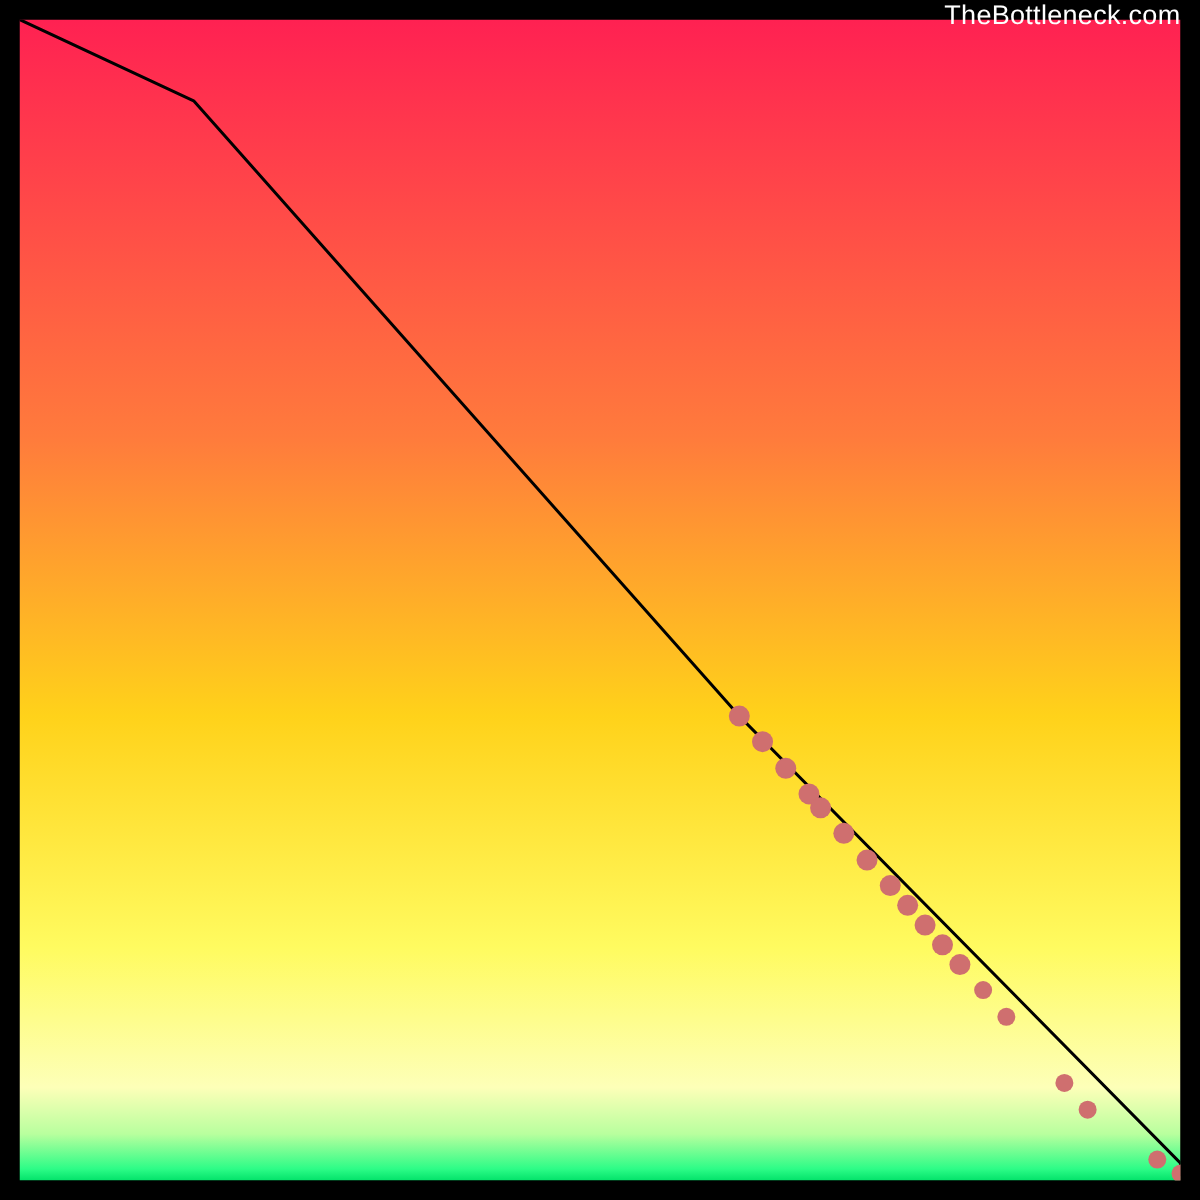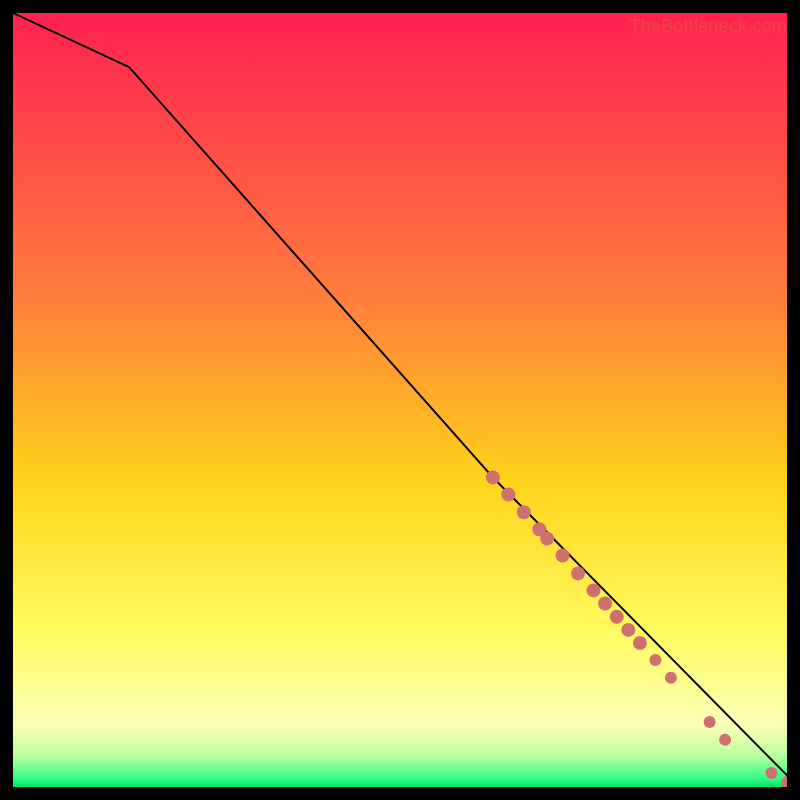--- a/index.html
+++ b/index.html
@@ -1,17 +1,17 @@
 <!DOCTYPE html>
 <html><head>
 <meta charset="utf-8">
 <style>
   html,body{margin:0;padding:0;width:800px;height:800px;background:#000;overflow:hidden}
   .frame{position:absolute;left:13px;top:13px;width:774px;height:774px}
-  .attrib{position:absolute;right:13px;top:16px;font:18px Arial,Helvetica,sans-serif;color:#ef4444;letter-spacing:.2px}
+  .attrib{position:absolute;right:13px;top:0;font:18px Arial,Helvetica,sans-serif;color:#ffffff;letter-spacing:.2px}
   svg{position:absolute;left:0;top:0}
 </style>
 </head>
 <body>
 
 <div class="frame">
   <svg width="774" height="774" viewBox="0 0 774 774">
     <defs>
       <linearGradient id="bg" x1="0" y1="0" x2="0" y2="1">
           <stop offset="0%" stop-color="#ff2152"></stop>

